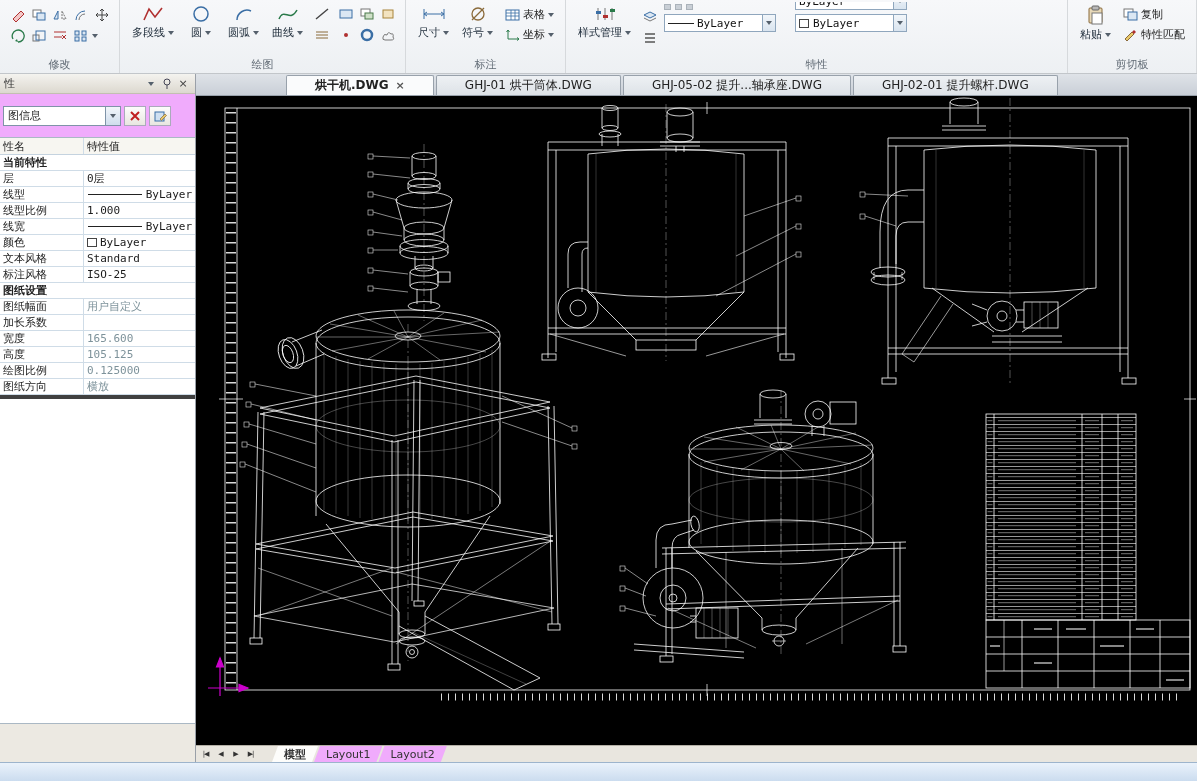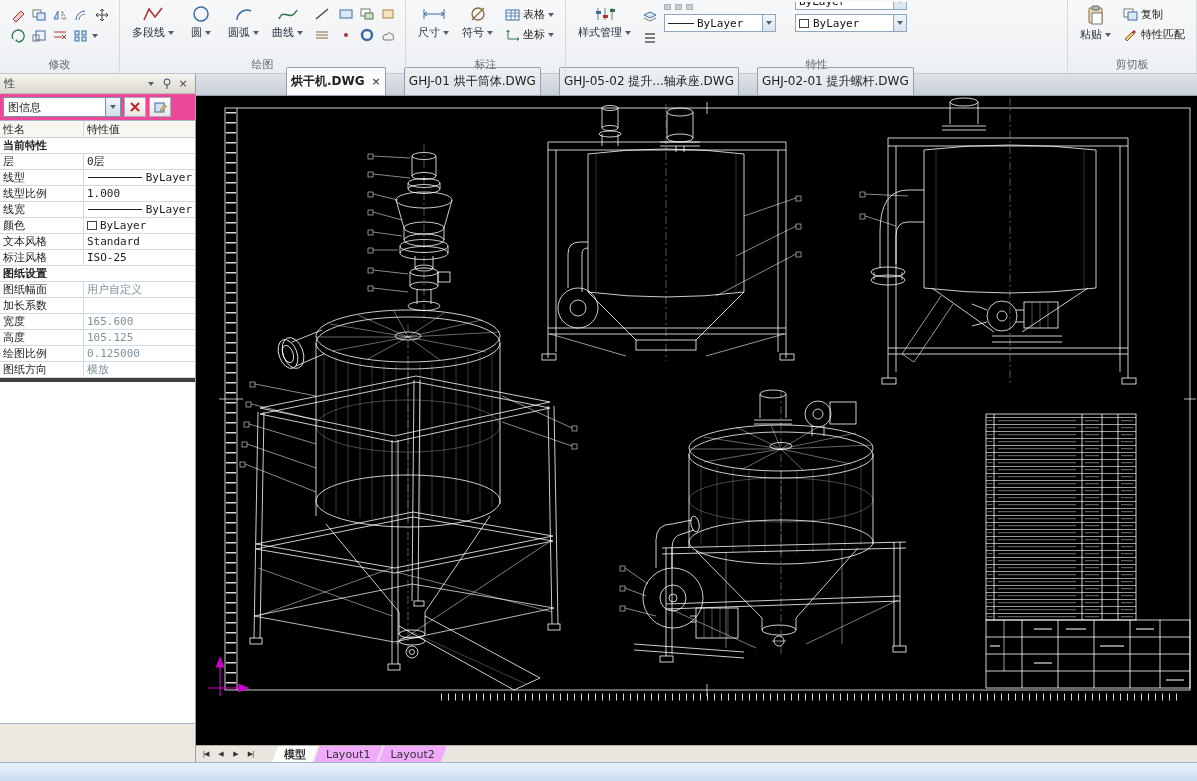--- a/index.html
+++ b/index.html
@@ -31,41 +31,41 @@
   .tinysq { width:7px; height:6px; background:#c9cfd6; border:1px solid #aab2ba; display:inline-block; margin-right:2px; }
 
   
   #main { display:flex; height:688px; }
 
   
   #props { width:196px; background:#ece9e2; border-right:1px solid #9aa0a8; display:flex; flex-direction:column; }
   .pheader { height:20px; background:linear-gradient(#f4f3ef,#dcd8cf); border-bottom:1px solid #c3beb2; display:flex; align-items:center; padding:0 4px; font-size:11px; color:#333; }
   .pheader .sp { flex:1; }
   .hicon { width:16px; height:14px; display:flex; align-items:center; justify-content:center; color:#444; font-size:11px; }
-  .pcombo-row { height:26px; display:flex; align-items:center; gap:3px; padding:3px 3px; background:#ec4899; }
+  .pcombo-row { height:43px; display:flex; align-items:center; gap:3px; padding:3px 3px; background:#f0abfc; }
   .pcombo { flex:0 0 118px; height:20px; background:#fff; border:1px solid #7f93a8; display:flex; align-items:center; padding-left:4px; font-size:11px; }
   .pcombo .arrowbox { margin-left:auto; width:15px; height:100%; background:linear-gradient(#f2f6fa,#cfdded); border-left:1px solid #7f93a8; display:flex; align-items:center; justify-content:center; }
   .pbtn { width:22px; height:20px; border:1px solid #aab; background:linear-gradient(#fdfdfc,#e8e6e0); display:flex; align-items:center; justify-content:center; }
   .ptable { background:#fff; border-top:1px solid #aab8c4; border-bottom:4px solid #404040; }
   .pcolhead { display:flex; height:17px; border-bottom:1px solid #c5d3df; background:#f7f6f1; font-size:11px; align-items:center; }
   .pcolhead .pname { font-weight:normal; }
   .prow { display:flex; height:16px; border-bottom:1px solid #cfdce7; font-size:11px; align-items:flex-start; }
   .pname { width:84px; flex:0 0 84px; padding-left:3px; border-right:1px solid #cfdce7; overflow:hidden; white-space:nowrap; height:100%; display:flex; align-items:center; }
   .pval { flex:1; padding:0 3px; font-family:"DejaVu Sans Mono",monospace; font-size:11px; color:#1a1a1a; display:flex; align-items:center; overflow:hidden; white-space:nowrap; height:100%; }
   .prow.sect .pname { width:auto; flex:1; border-right:none; font-weight:bold; }
   .prow.muted .pval { color:#7d929a; }
   .lineprev { flex:1; border-top:1px solid #222; margin:0 4px 0 1px; }
   .swatch { width:10px; height:9px; border:1px solid #444; background:#fff; margin-right:3px; flex:0 0 auto; }
   .pfill { flex:1; background:#fff; border-bottom:1px solid #aab8c4; }
   .pfoot { height:38px; background:#ece9e2; }
 
   
   #right { flex:1; display:flex; flex-direction:column; }
   #file-tabs { height:22px; background:linear-gradient(#dfe3e8,#c9cfd7); border-bottom:1px solid #98a1ab; display:flex; align-items:flex-end; padding-left:90px; }
-  .ftab { height:28px; display:flex; align-items:center; padding:0 4px; background:linear-gradient(#eef1f4,#dde2e7); border:1px solid #98a1ab; border-bottom:none; margin-right:18px; font-size:12px; color:#222; border-radius:2px 2px 0 0; white-space:nowrap; }
+  .ftab { height:20px; display:flex; align-items:center; padding:0 28px; background:linear-gradient(#eef1f4,#dde2e7); border:1px solid #98a1ab; border-bottom:none; margin-right:2px; font-size:12px; color:#222; border-radius:2px 2px 0 0; white-space:nowrap; }
   .ftab.active { background:#fafbfc; font-weight:bold; }
   .ftab .close { margin-left:7px; color:#555; font-size:11px; line-height:1; }
 
   #canvas { height:649px; background:#000; position:relative; overflow:hidden; }
   #canvas svg { display:block; }
 
   #layout-bar { height:17px; background:#e9e6df; border-top:1px solid #b4b0a6; display:flex; align-items:center; font-size:11px; padding-left:2px; }
   .navbtn { min-width:15px; height:15px; display:flex; align-items:center; justify-content:center; color:#333; font-size:7px; letter-spacing:-1px; }
   .ltab { height:16px; display:flex; align-items:center; padding:0 12px; background:#f0abfc; color:#333; clip-path:polygon(6px 0, 100% 0, calc(100% - 6px) 100%, 0 100%); margin-right:-4px; }
   .ltab.active { background:#fdfdfb; font-weight:bold; z-index:2; }

